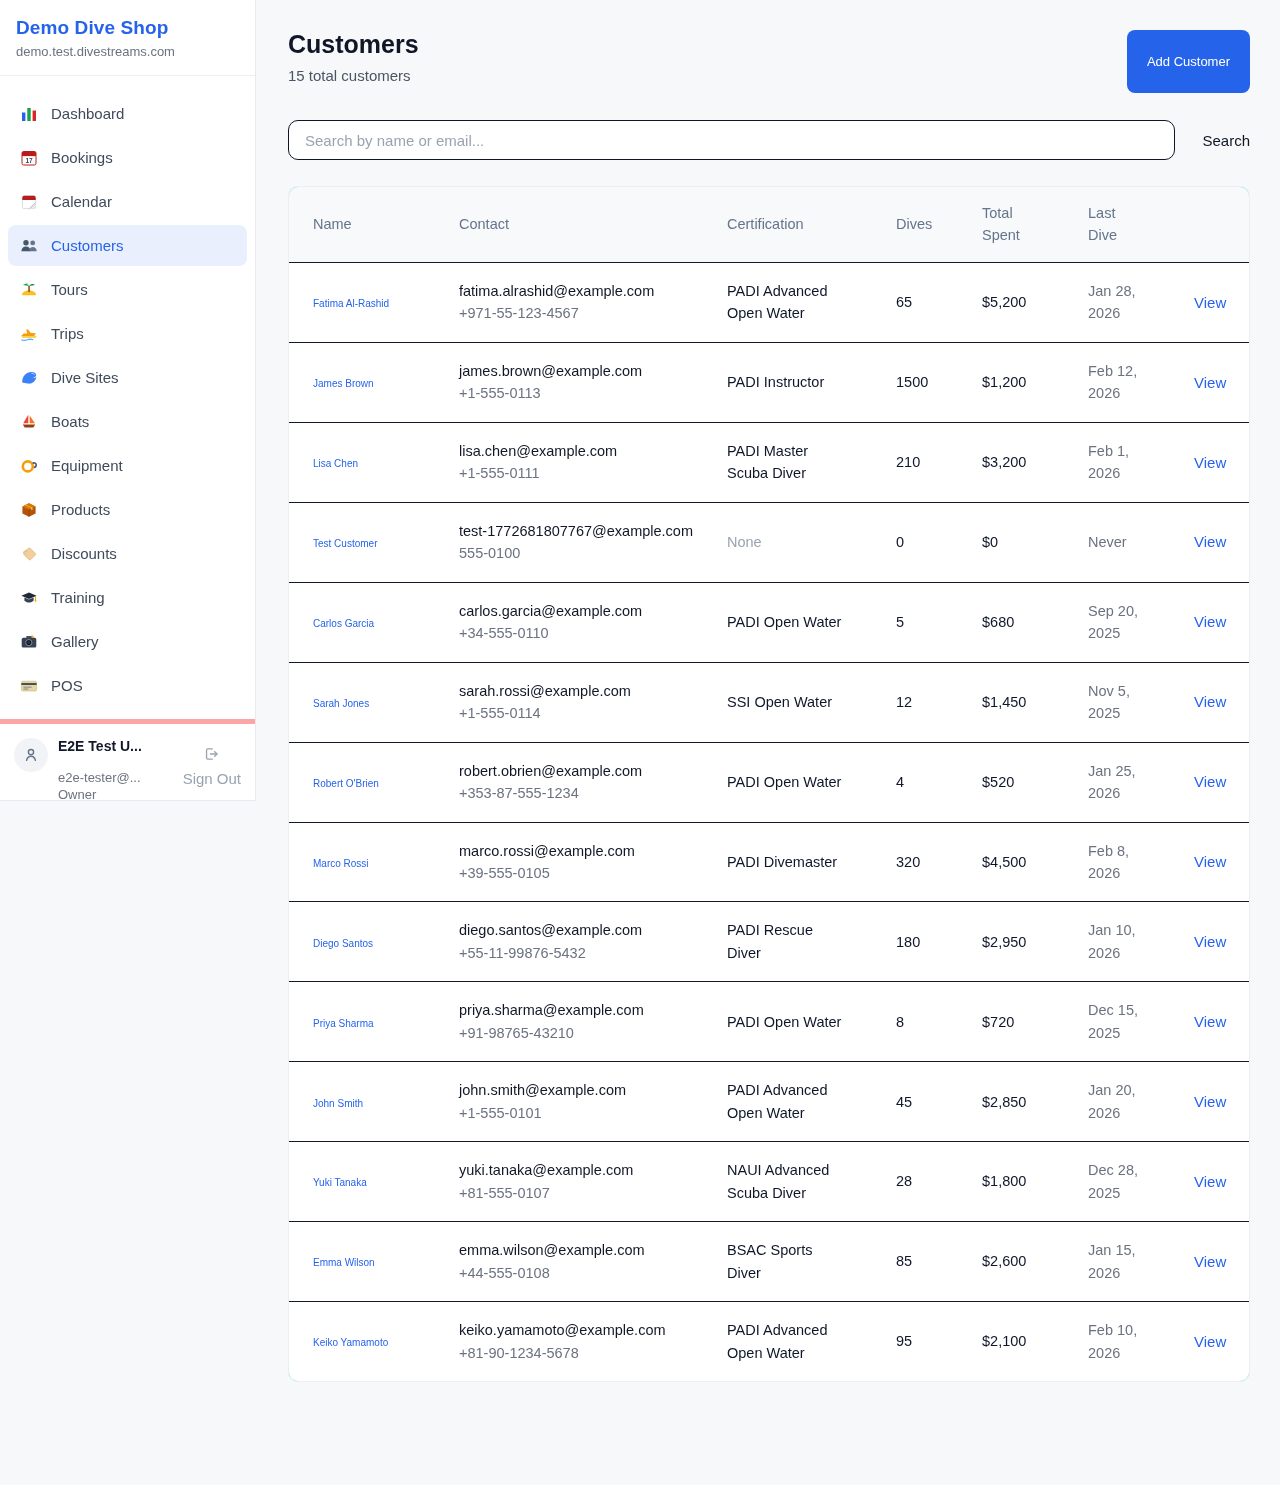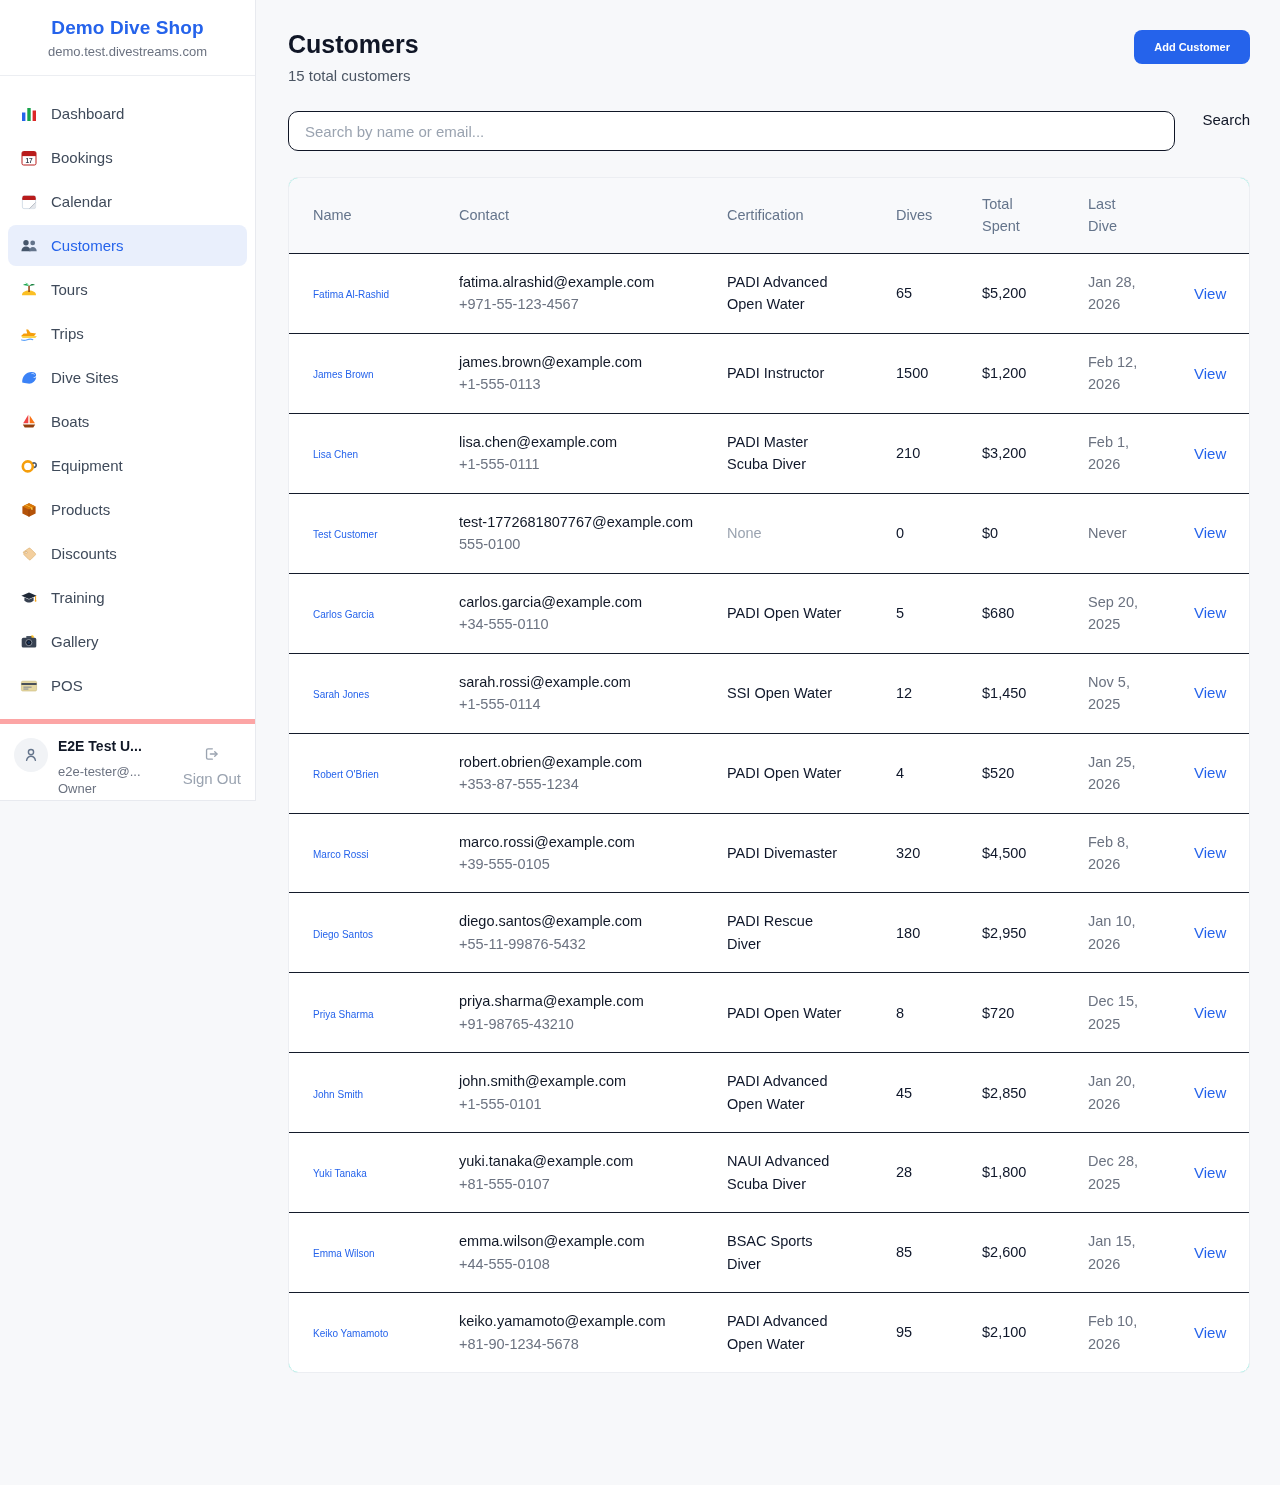--- a/index.html
+++ b/index.html
@@ -12,21 +12,21 @@
   .app { position:relative; width:1280px; min-height:1485px; }
 
   
   .sidebar {
     position:absolute; left:0; top:0; width:256px; height:801px;
     background:#ffffff;
     border-right:1px solid #e8eaef;
     border-bottom:1px solid #e8eaef;
     display:flex; flex-direction:column;
   }
-  .brand { padding:17px 16px 16px 16px; border-bottom:1px solid #eceef2;text-align:center; }
+  .brand { padding:17px 16px 16px 16px; border-bottom:1px solid #eceef2; }
   .brand-name { color:#2563eb; font-size:19px; font-weight:700; letter-spacing:.1px; }
   .brand-domain { color:#6b7280; font-size:13px; margin-top:5px; }
   .nav { padding:14px 8px 10px 8px; flex:1; }
   .nav-item {
     display:flex; align-items:center; gap:13px;
     height:41px; padding:0 12px; margin:3px 0;
     border-radius:8px; cursor:pointer;
     color:#3f4a5a; font-size:15px;
   }
   .nav-item.active { background:#e9effc; color:#2563eb; font-weight:500; }
@@ -36,37 +36,37 @@
     border-top:5px solid #fca5a5;
     padding:14px 14px; display:flex; align-items:flex-start; gap:10px;
   }
   .avatar {
     width:34px; height:34px; border-radius:50%; background:#f1f3f6;
     display:flex; align-items:center; justify-content:center; flex:0 0 34px;
   }
   .avatar svg { width:18px; height:18px; }
   .user-meta { flex:1; min-width:0; }
   .user-name { font-size:14px; font-weight:700; color:#111827; white-space:nowrap; }
-  .user-email { font-size:13px; color:#6b7280; margin-top:10px; white-space:nowrap; }
+  .user-email { font-size:13px; color:#6b7280; margin-top:16px; white-space:nowrap; }
   .user-role { font-size:13px; color:#6b7280; margin-top:2px; }
   .signout { display:flex; align-items:center; gap:6px; color:#9aa3b0; font-size:15px;
     cursor:pointer; margin-top:8px; white-space:nowrap;flex-direction:column; }
   .signout svg { width:16px; height:16px; }
 
   
   .main { position:absolute; left:256px; top:0; width:1024px; padding:30px 30px 28px 32px; }
   .page-header { display:flex; justify-content:space-between; align-items:flex-start; }
   .page-title { font-size:25px; font-weight:700; color:#101626; }
   .page-subtitle { font-size:15px; color:#4b5563; margin-top:8px; }
   .btn-primary {
     background:#2563eb; color:#ffffff; border:none; border-radius:8px;
-    font-family:inherit; font-size:11px; font-weight:700;
-    padding:11px 20px; cursor:pointer;
-  }
-  .search-row { display:flex; align-items:flex-start; margin-top:27px; }
+    font-family:inherit; font-size:13px; font-weight:400;
+    padding:24px 20px; cursor:pointer;
+  }
+  .search-row { display:flex; align-items:center; margin-top:27px; }
   .search-input {
     flex:1; height:40px; border:1px solid #101626; border-radius:10px;
     background:#fff; padding:0 16px; font-family:inherit; font-size:15px; color:#0f172a;
   }
   .search-input::placeholder { color:#9aa3b0; }
   .search-btn {
     background:none; border:none; font-family:inherit; font-size:15px; font-weight:500;
     color:#101626; margin-left:27px; cursor:pointer;
   }
 

